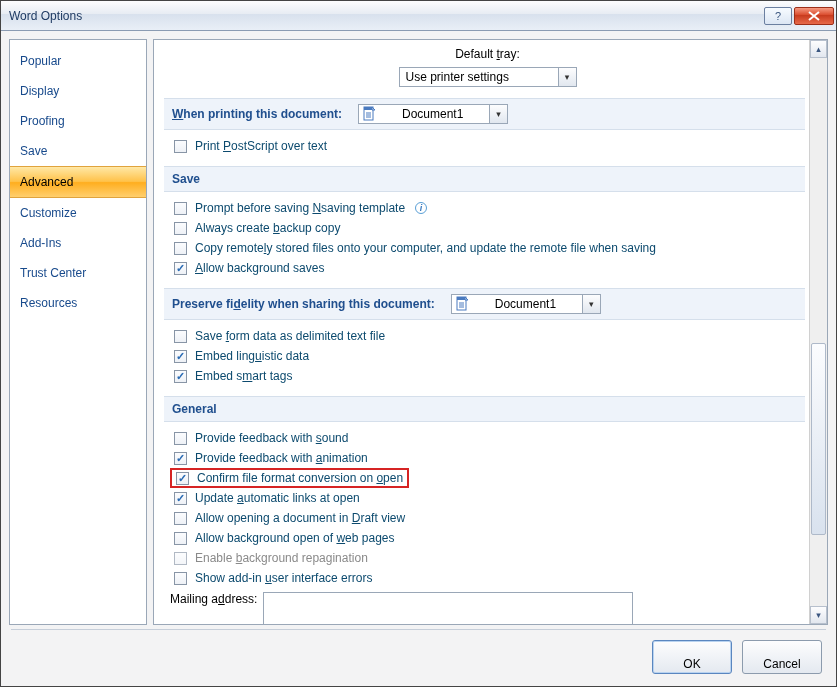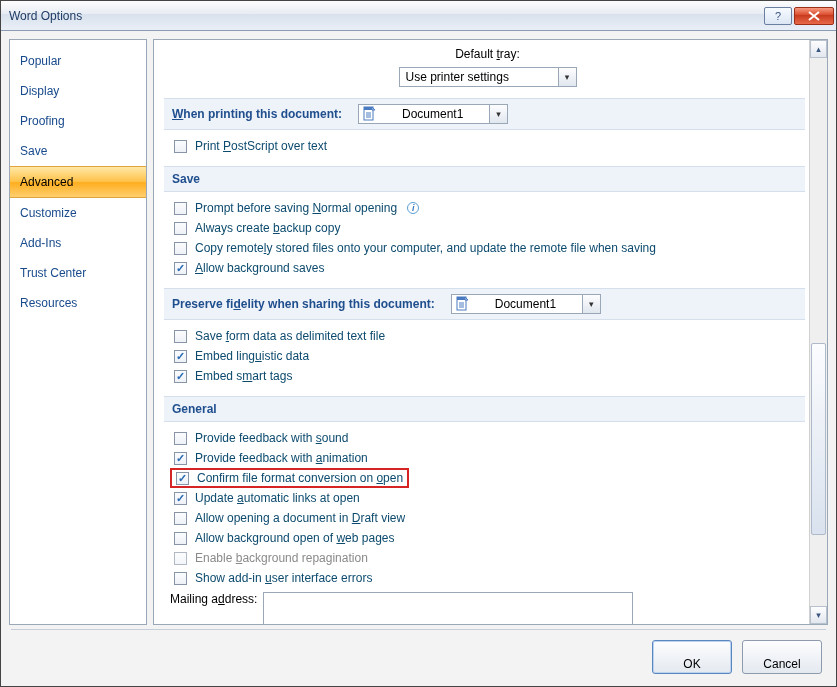--- a/index.html
+++ b/index.html
@@ -280,21 +280,21 @@
             <span class="chk-lbl"><span>Print </span><span class="u">P</span><span>ostScript over text</span></span>
           </div>
         </div>
 
         <div class="section">
           <span>Save</span>
         </div>
         <div class="checklist">
           <div class="chk-row">
             <span class="chk off"></span>
-            <span class="chk-lbl"><span>Prompt before saving </span><span class="u">N</span><span>ormal opening</span></span>
+            <span class="chk-lbl"><span>Prompt before saving </span><span class="u">N</span><span>saving template</span></span>
             <span class="info-icn">i</span>
           </div>
           <div class="chk-row">
             <span class="chk off"></span>
             <span class="chk-lbl"><span>Always create </span><span class="u">b</span><span>ackup copy</span></span>
           </div>
           <div class="chk-row">
             <span class="chk off"></span>
             <span class="chk-lbl"><span>Copy remote</span><span class="u">l</span><span>y stored files onto your computer, and update the remote file when saving</span></span>
           </div>

